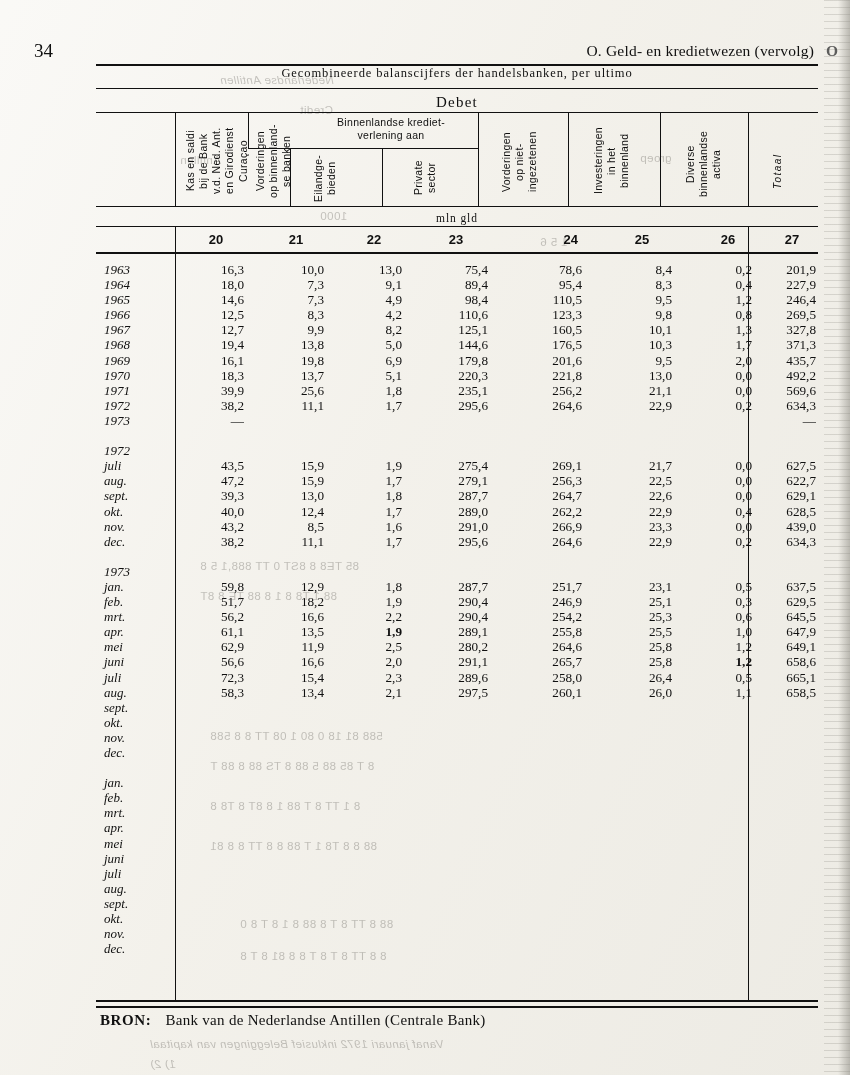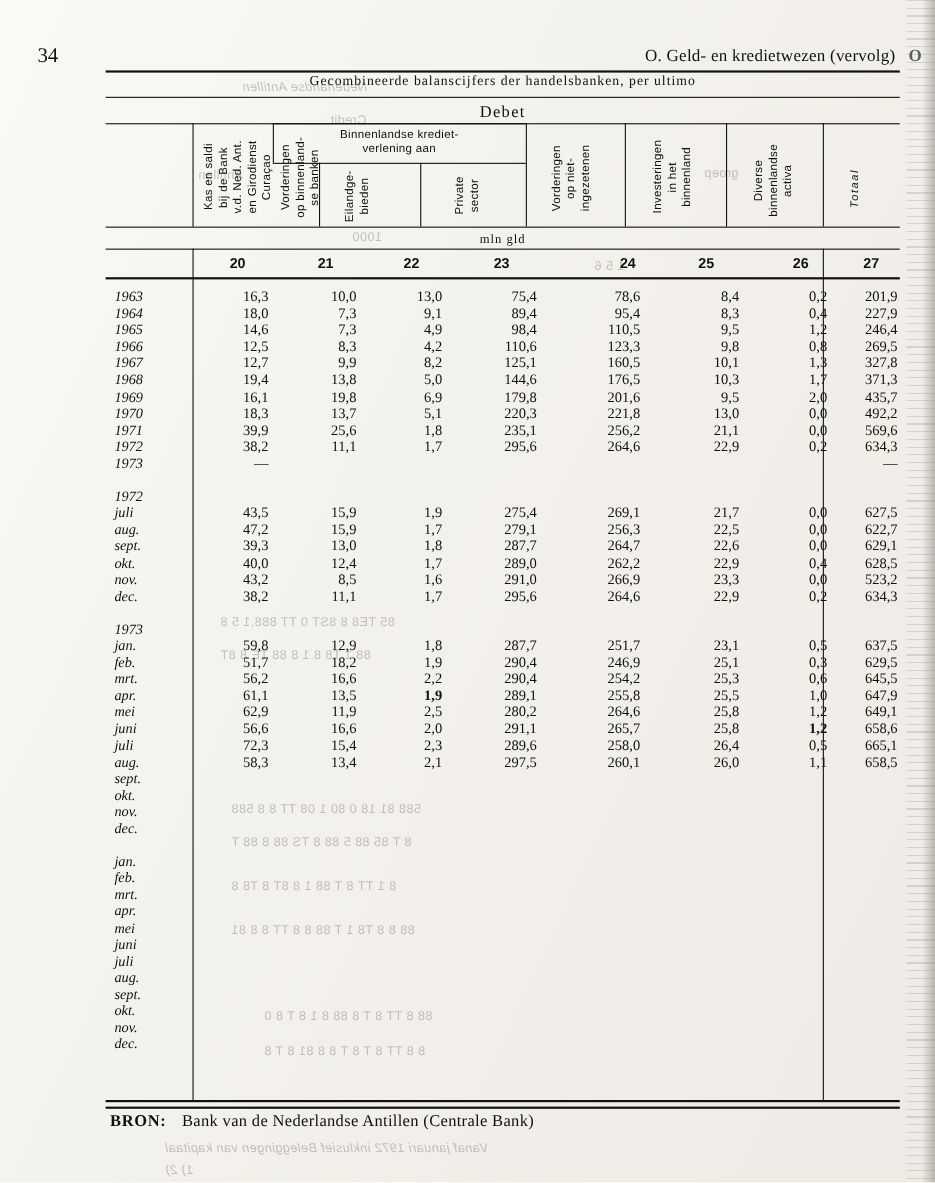--- a/index.html
+++ b/index.html
@@ -254,21 +254,21 @@
   <div class="rule" style="left:660px; top:112px; width:1px; height:94px;"></div>
   <div class="rule" style="left:748px; top:112px; width:1px; height:94px;"></div>
 
   <div class="rule" style="left:175px; top:226px; width:1px; height:774px;"></div>
   <div class="rule" style="left:748px; top:226px; width:1px; height:774px;"></div>
 
   <div class="cap-top">Gecombineerde balanscijfers der handelsbanken, per ultimo</div>
   <div class="cap-debet">Debet</div>
   <div class="cap-mln">mln gld</div>
 
-  <div class="subhead" style="left:250px; top:116px; width:226px;">Binnenlandse krediet-<br>verlening aan</div>
+  <div class="subhead" style="left:250px; top:116px; width:226px;padding-left:28px;">Binnenlandse krediet-<br>verlening aan</div>
 
   <div class="vhead" style="left:184px; top:118px; height:86px; width:60px;">Kas en saldi
 bij de Bank
 v.d. Ned. Ant.
 en Girodienst
 Curaçao</div>
 
   <div class="vhead" style="left:254px; top:118px; height:86px; width:34px;">Vorderingen
 op binnenland-
 se banken</div>
@@ -493,21 +493,21 @@
       </div>
       <div class="row">
         <div class="rl">nov.</div>
         <div class="c c20">43,2</div>
         <div class="c c21">8,5</div>
         <div class="c c22">1,6</div>
         <div class="c c23">291,0</div>
         <div class="c c24">266,9</div>
         <div class="c c25">23,3</div>
         <div class="c c26">0,0</div>
-        <div class="c c27">523,2</div>
+        <div class="c c27">439,0</div>
       </div>
       <div class="row">
         <div class="rl">dec.</div>
         <div class="c c20">38,2</div>
         <div class="c c21">11,1</div>
         <div class="c c22">1,7</div>
         <div class="c c23">295,6</div>
         <div class="c c24">264,6</div>
         <div class="c c25">22,9</div>
         <div class="c c26">0,2</div>

